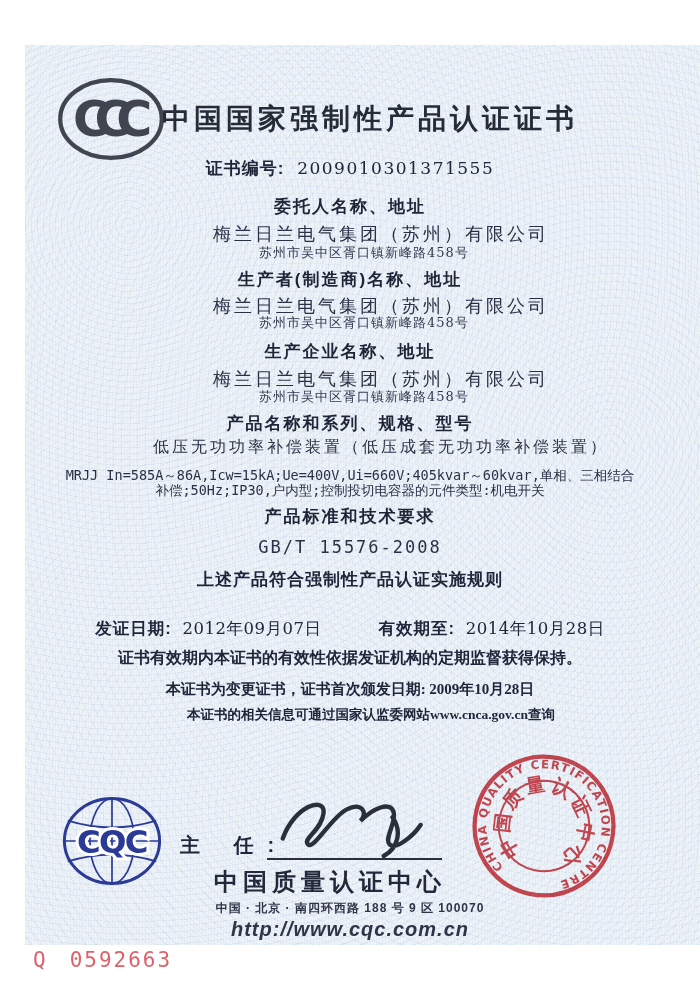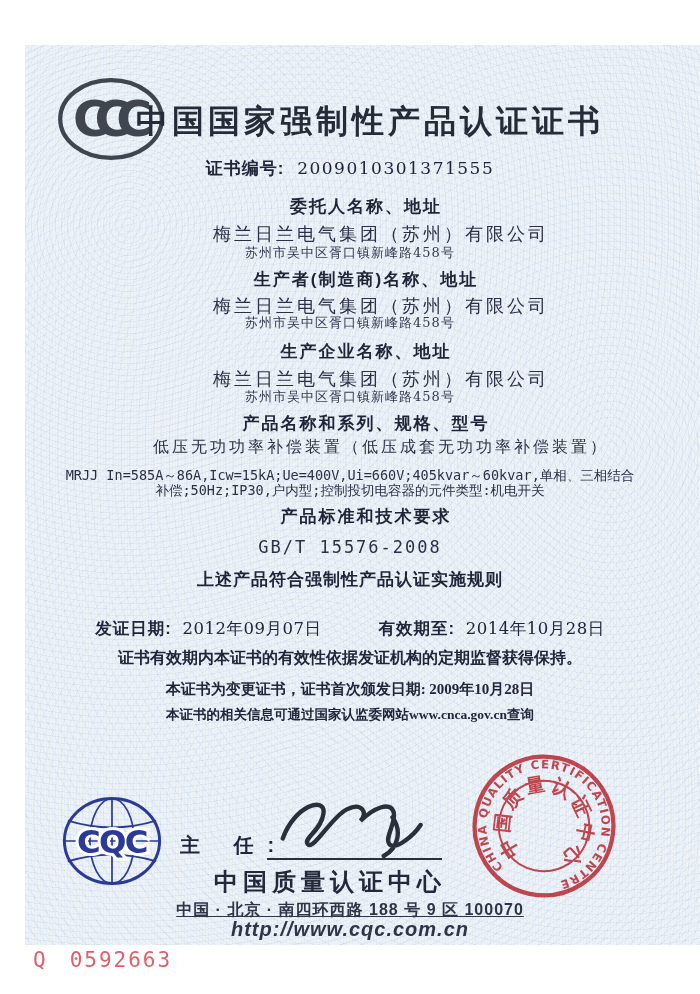--- a/index.html
+++ b/index.html
@@ -12,44 +12,44 @@
     background-color:#eef3f8;
     background-image:
       repeating-radial-gradient(circle at 15% 20%, rgba(110,150,200,0.10) 0 1px, rgba(0,0,0,0) 1px 6px),
       repeating-radial-gradient(circle at 85% 45%, rgba(110,150,200,0.09) 0 1px, rgba(0,0,0,0) 1px 8px),
       repeating-radial-gradient(circle at 40% 85%, rgba(110,150,200,0.08) 0 1px, rgba(0,0,0,0) 1px 7px),
       repeating-linear-gradient(90deg, rgba(120,150,200,0.05) 0 1px, rgba(0,0,0,0) 1px 3px);
   }
   .abs{position:absolute;left:0;width:650px;text-align:center;}
   .ccc-logo{position:absolute;left:30px;top:30px;}
   .title{position:absolute;left:90px;top:55px;width:510px;text-align:center;
-    font-size:32px;font-weight:bold;letter-spacing:4px;color:#262b38;
+    font-size:28px;font-weight:bold;letter-spacing:4px;color:#262b38;
     font-family:"Liberation Serif","DejaVu Serif",serif;}
   .certno{top:112px;font-size:17px;color:#20263a;}
   .certno .lbl{font-weight:bold;letter-spacing:1px;}
   .certno .val{font-family:"DejaVu Serif","Liberation Serif",serif;letter-spacing:1.5px;margin-left:8px;}
-  .sec-h{font-size:17px;font-weight:bold;letter-spacing:2px;color:#1f2536;padding-left:16px;}
+  .sec-h{font-size:17px;font-weight:bold;letter-spacing:2px;color:#1f2536;}
   .sec-name{font-size:18px;letter-spacing:3px;color:#2b3145;font-family:"DejaVu Serif","Liberation Serif",serif;margin-left:31px;}
-  .sec-addr{font-size:13px;letter-spacing:1px;color:#323a4e;font-family:"DejaVu Serif","Liberation Serif",serif;}
+  .sec-addr{font-size:13px;letter-spacing:1px;color:#323a4e;font-family:"DejaVu Serif","Liberation Serif",serif;padding-left:14px;}
   .spec{font-size:13.5px;color:#2b3145;font-family:"DejaVu Sans Mono","Liberation Mono",monospace;}
   .std-val{font-size:17px;letter-spacing:2px;color:#2b3145;font-family:"DejaVu Sans Mono","Liberation Mono",monospace;}
   .stmt{font-size:17px;font-weight:bold;letter-spacing:1px;color:#20263a;font-family:"Liberation Serif","DejaVu Serif",serif;}
   .dates{top:573px;font-size:16.5px;color:#20263a;}
   .dates .lbl{font-weight:bold;letter-spacing:1px;}
   .dates .val{font-family:"DejaVu Serif","Liberation Serif",serif;margin-left:6px;letter-spacing:0.5px;}
   .dates .gap{display:inline-block;width:48px;}
   .note-bold{font-weight:bold;color:#20263a;font-family:"Liberation Serif","DejaVu Serif",serif;}
   .cqc-logo{position:absolute;left:36px;top:750px;}
   .sig-svg{position:absolute;left:250px;top:743px;}
   .director{position:absolute;left:155px;top:787px;font-size:20px;font-weight:bold;
     letter-spacing:14px;color:#20263a;}
   .sig-line{position:absolute;left:242px;top:813px;width:175px;border-bottom:2px solid #2a2f3c;}
   .org-name{position:absolute;left:180px;top:821px;width:250px;text-align:center;
     font-size:24px;font-weight:bold;letter-spacing:5px;color:#23283a;}
-  .org-addr{top:855px;font-size:16px;font-weight:600;letter-spacing:1px;color:#2f3547;text-decoration:underline;}
+  .org-addr{top:855px;font-size:12px;font-weight:600;letter-spacing:1px;color:#2f3547;}
   .org-url{top:873px;font-size:20px;font-weight:bold;letter-spacing:1px;color:#2f3547;font-style:italic;}
   .stamp{position:absolute;left:445px;top:707px;width:148px;height:148px;
     transform:rotate(12deg);opacity:0.92;mix-blend-mode:multiply;}
   .serial{position:absolute;left:33px;top:948px;font-size:21px;color:#e0606a;
     font-family:"DejaVu Sans Mono","Liberation Mono",monospace;letter-spacing:2px;}
   .serial .num{margin-left:22px;}
 </style>
 </head>
 <body>
 
@@ -91,21 +91,21 @@
   <div class="abs dates">
     <span class="lbl">发证日期:</span>
     <span class="val">2012年09月07日</span>
     <span class="gap"></span>
     <span class="lbl">有效期至:</span>
     <span class="val">2014年10月28日</span>
   </div>
 
   <div class="abs note-bold" style="top:603px;font-size:16px;">证书有效期内本证书的有效性依据发证机构的定期监督获得保持。</div>
   <div class="abs note-bold" style="top:635px;font-size:15px;">本证书为变更证书，证书首次颁发日期: 2009年10月28日</div>
-  <div class="abs note-bold" style="top:661px;font-size:13.5px;">本证书的相关信息可通过国家认监委网站www.cnca.gov.cn查询</div>
+  <div class="abs note-bold" style="top:661px;font-size:13.5px;padding-left:21px;">本证书的相关信息可通过国家认监委网站www.cnca.gov.cn查询</div>
 
   <svg class="cqc-logo" width="102" height="92" viewBox="0 0 120 108" xmlns="http://www.w3.org/2000/svg">
     <ellipse cx="60" cy="54" rx="56" ry="50" fill="none" stroke="#2b3a96" stroke-width="3.5"></ellipse>
     <ellipse cx="60" cy="54" rx="26" ry="50" fill="none" stroke="#2b3a96" stroke-width="2"></ellipse>
     <path d="M8,30 Q60,46 112,30 M8,78 Q60,62 112,78 M4,54 h112 M60,4 v100" fill="none" stroke="#2b3a96" stroke-width="2"></path>
     <text x="60" y="68" text-anchor="middle" font-size="38" font-weight="bold" fill="#2b3a96" stroke="#ffffff" stroke-width="7" paint-order="stroke" letter-spacing="-2" font-family="'DejaVu Sans',sans-serif">CQC</text>
   </svg>
 
   <svg class="sig-svg" width="165" height="70" viewBox="0 0 170 72" xmlns="http://www.w3.org/2000/svg">
     <path d="M8,52 C20,18 52,8 50,26 C48,44 28,52 34,58 C40,64 58,30 74,22 C90,14 96,26 88,34

